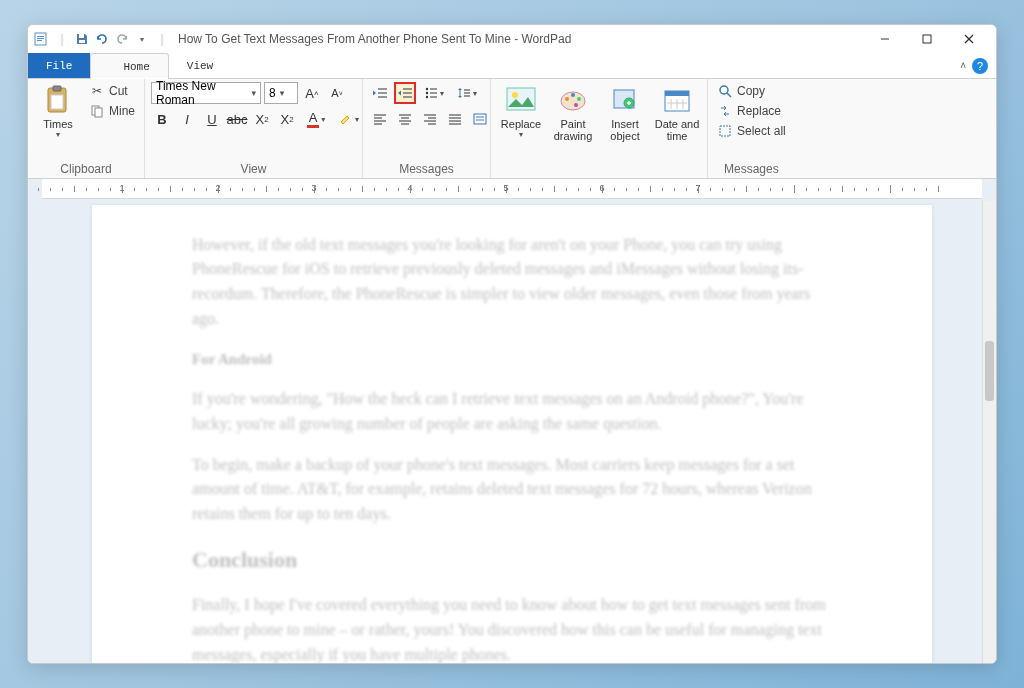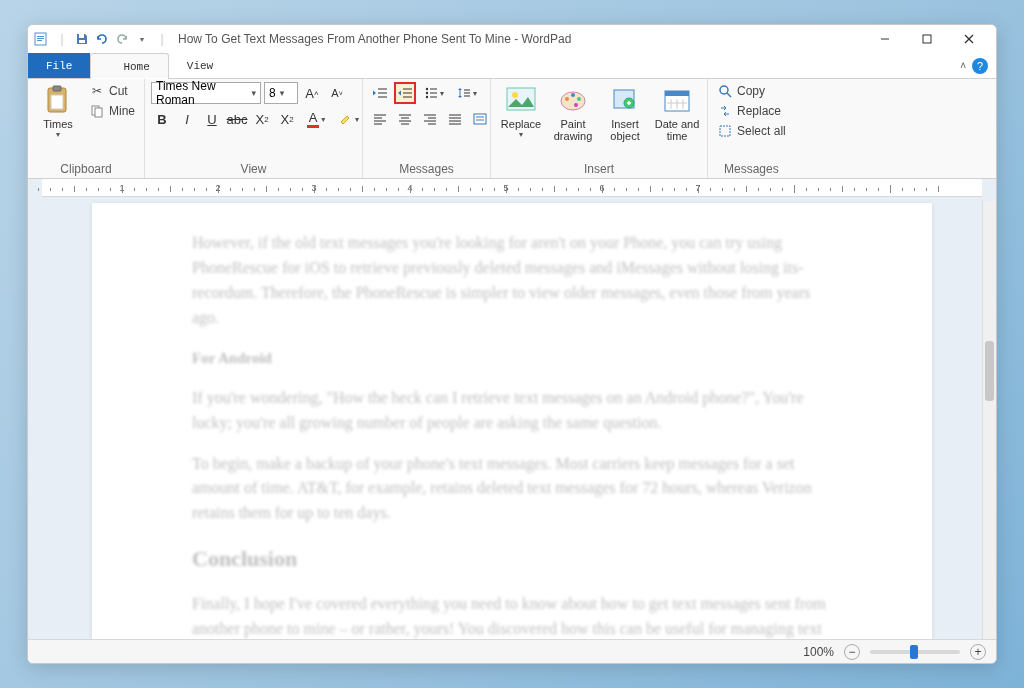--- a/index.html
+++ b/index.html
@@ -327,21 +327,20 @@
                 <rect x="2" y="4" width="24" height="5" fill="#4a88c8"></rect>
                 <line x1="8" y1="12" x2="8" y2="22" stroke="#ccc"></line>
                 <line x1="14" y1="12" x2="14" y2="22" stroke="#ccc"></line>
                 <line x1="20" y1="12" x2="20" y2="22" stroke="#ccc"></line>
                 <line x1="4" y1="16" x2="24" y2="16" stroke="#ccc"></line>
               </svg>
           </span>
           <span class="blabel">Date and time</span>
         </div>
       </div>
-      <div class="glabel">Insert</div>
     </div>
 
     <div class="group" style="border-right:none">
       <div class="gbody">
         <div class="stack">
           <div class="smallrow">
             <span class="sicon">
               <svg width="14" height="14">
                   <circle cx="6" cy="6" r="4" fill="none" stroke="#3a77b8" stroke-width="1.5"></circle>
                   <line x1="9" y1="9" x2="13" y2="13" stroke="#3a77b8" stroke-width="1.5"></line>
@@ -465,22 +464,14 @@
       <div class="blurp">If you're wondering, "How the heck can I retrieve text messages on an Android phone?", You're lucky; you're all growing number of people are asking the same question.</div>
       <div class="blurp">To begin, make a backup of your phone's text messages. Most carriers keep messages for a set amount of time. AT&amp;T, for example, retains deleted text messages for 72 hours, whereas Verizon retains them for up to ten days.</div>
       <div class="blurp h2">Conclusion</div>
       <div class="blurp">Finally, I hope I've covered everything you need to know about how to get text messages sent from another phone to mine – or rather, yours! You discovered how this can be useful for managing text messages, especially if you have multiple phones.</div>
     </div>
     <div class="scrollbar">
       <div class="thumb"></div>
     </div>
   </div>
 
-  <div class="statusbar">
-    <span>100%</span>
-    <span style="width:16px;height:16px;border:1px solid #aaa;border-radius:50%;display:flex;align-items:center;justify-content:center;cursor:pointer">−</span>
-    <div class="zoomslider">
-        <div class="zthumb"></div>
-      </div>
-    <span style="width:16px;height:16px;border:1px solid #aaa;border-radius:50%;display:flex;align-items:center;justify-content:center;cursor:pointer">+</span>
-  </div>
 
 </div>
 
 </body></html>

